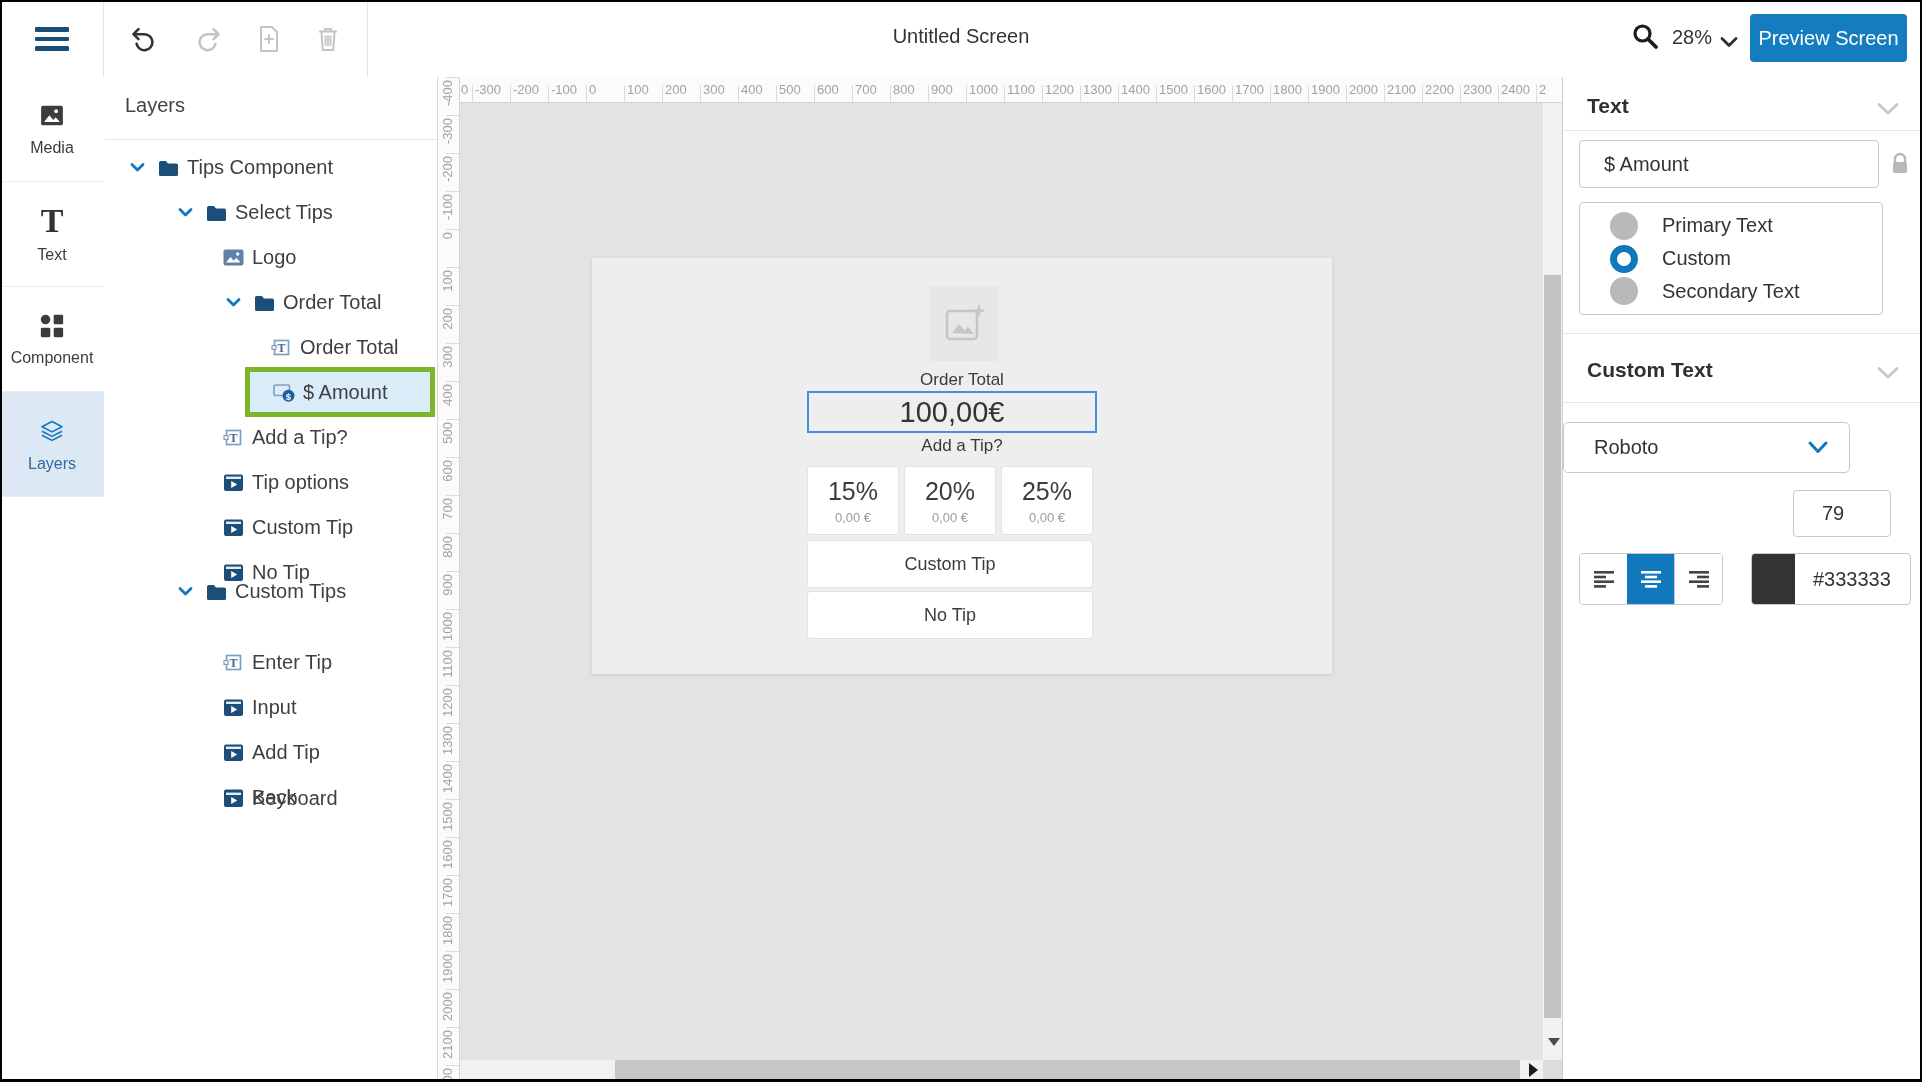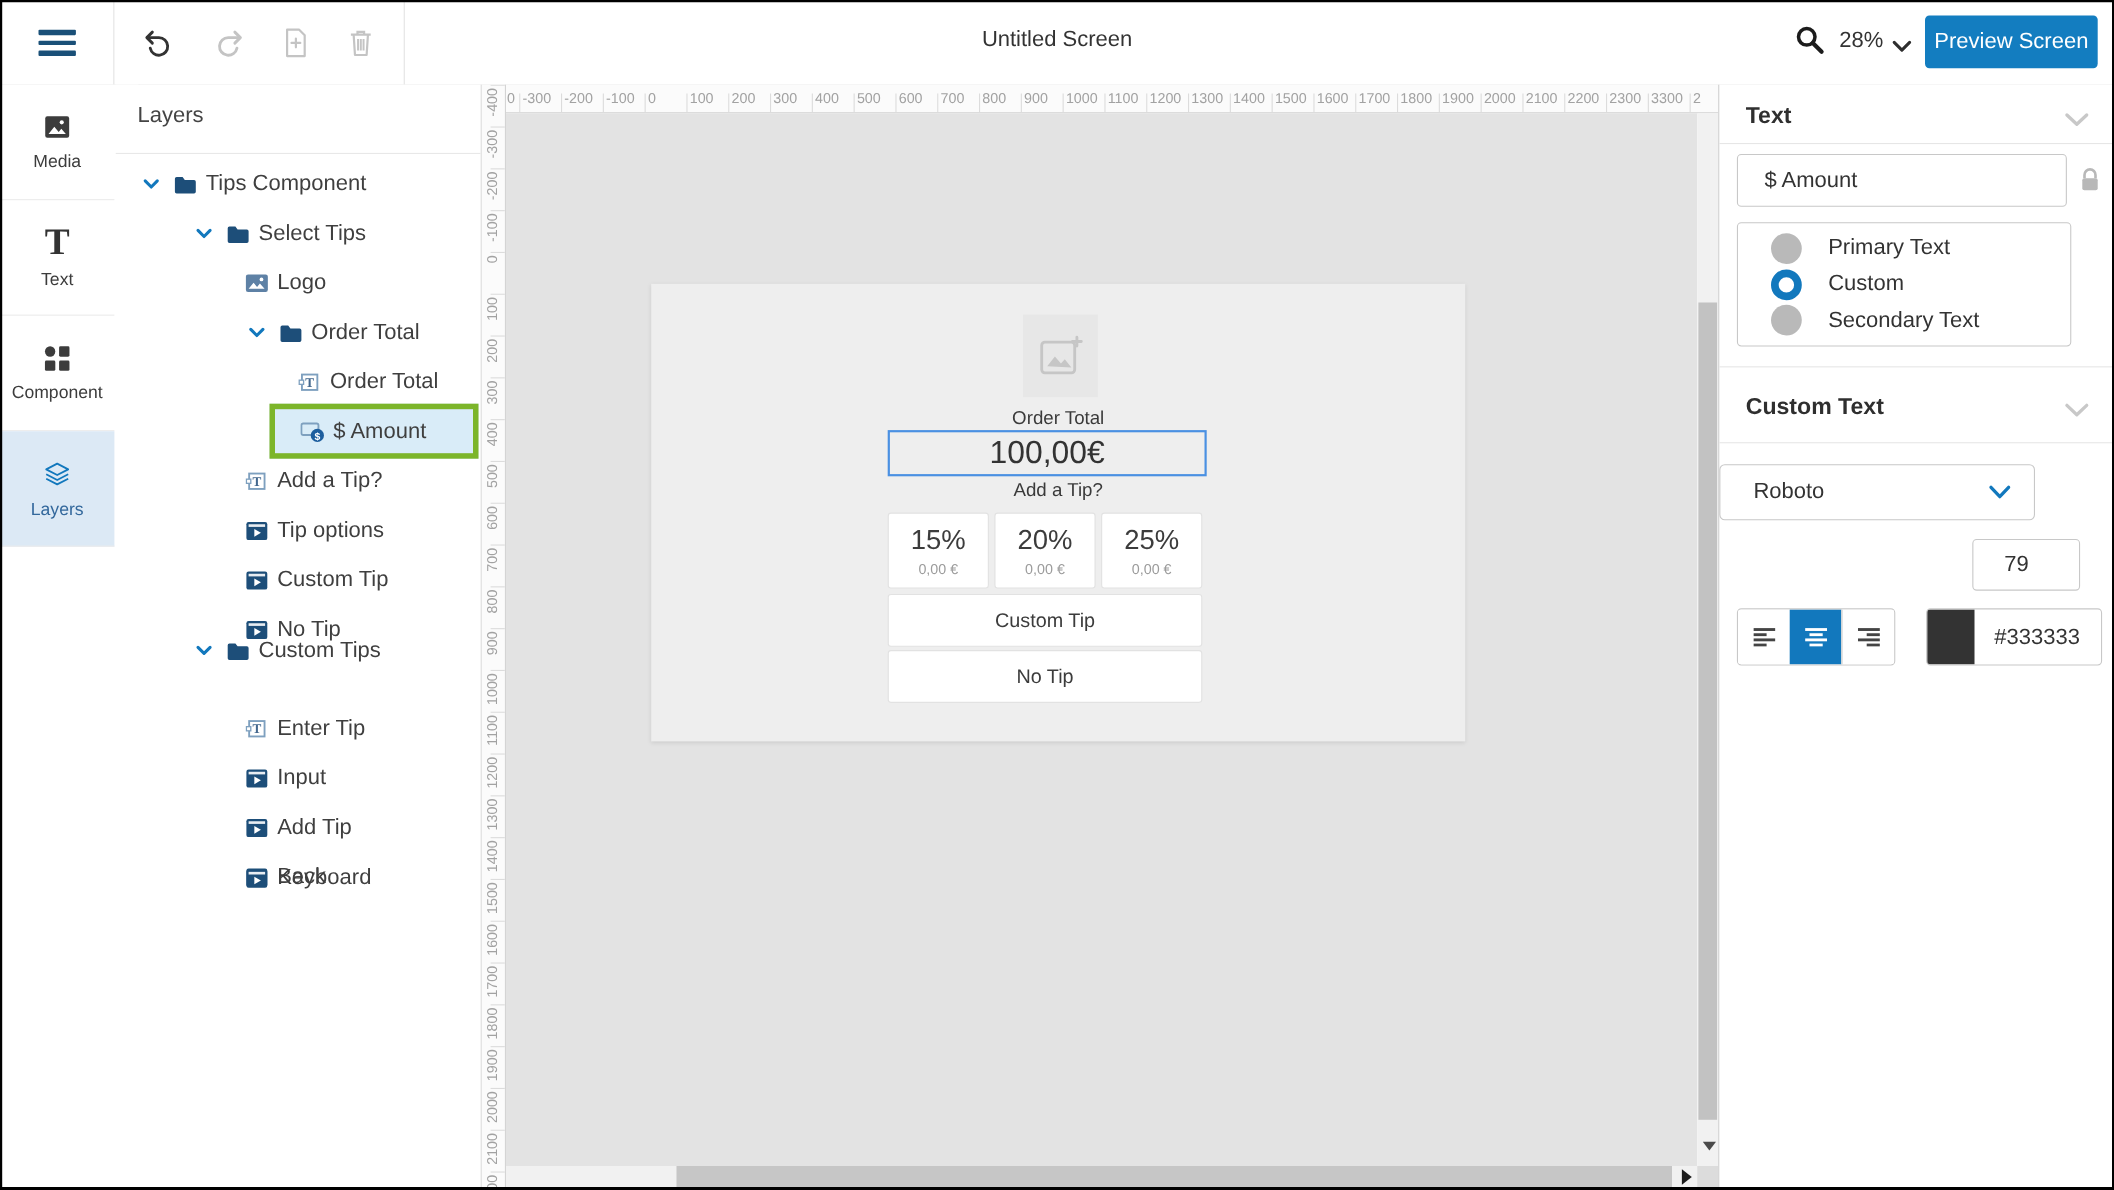--- a/index.html
+++ b/index.html
@@ -477,21 +477,21 @@
       <span class="rlabel" style="left:851px">1900</span>
       <span class="rtick" style="left:886px"></span>
       <span class="rlabel" style="left:889px">2000</span>
       <span class="rtick" style="left:924px"></span>
       <span class="rlabel" style="left:927px">2100</span>
       <span class="rtick" style="left:962px"></span>
       <span class="rlabel" style="left:965px">2200</span>
       <span class="rtick" style="left:1000px"></span>
       <span class="rlabel" style="left:1003px">2300</span>
       <span class="rtick" style="left:1038px"></span>
-      <span class="rlabel" style="left:1041px">3300</span>
+      <span class="rlabel" style="left:1041px">2400</span>
       <span class="rtick" style="left:1076px"></span>
       <span class="rlabel" style="left:1079px">2</span>
     </div>
 
   <div class="abs canvas">
     <div class="abs artboard">
       <div class="abs ph-box">
         <svg width="46" height="42" viewBox="0 0 46 42">
           <rect x="6" y="8" width="30" height="28" rx="3" fill="none" stroke="#c6c6c6" stroke-width="2.6"></rect>
           <path d="M11 30 l7 -9 5.5 6.5 3.5 -4 6 7.5 z" fill="#c6c6c6"></path>

